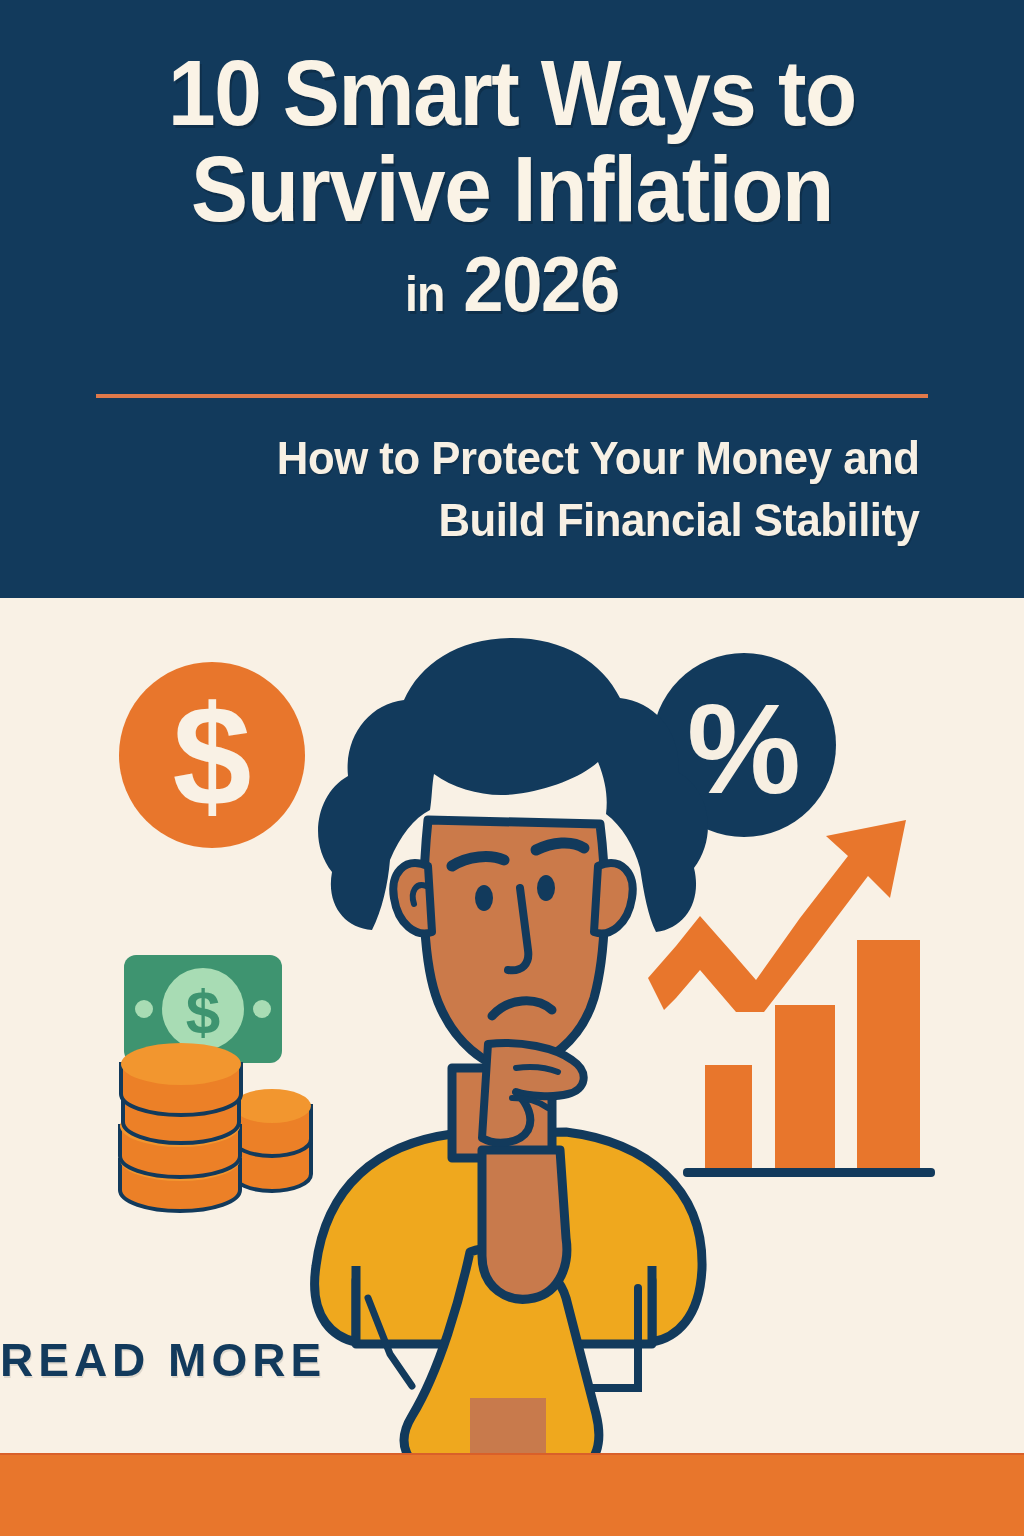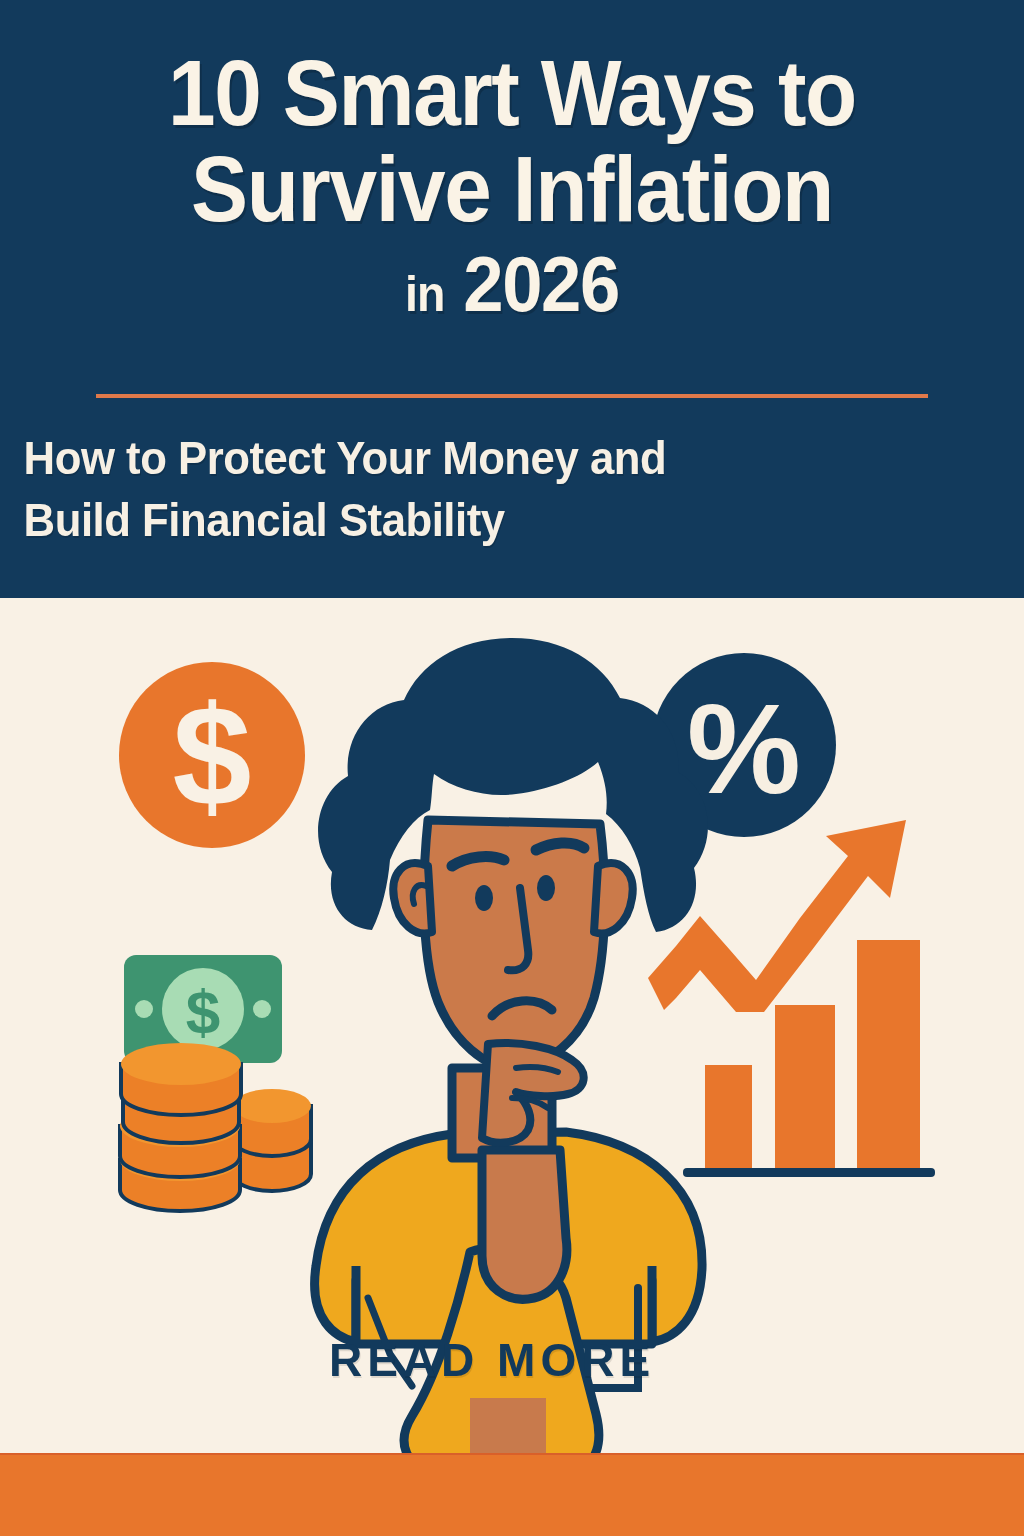--- a/index.html
+++ b/index.html
@@ -56,21 +56,21 @@
     top: 394px;
     width: 832px;
     height: 4px;
     background: #E0794A;
   }
   .subtitle-block {
     position: absolute;
     left: 0;
     top: 428px;
     width: 943px;
-    text-align: left;
+    text-align: right;
   }
   .subtitle-line {
     color: #F7F0E4;
     font-size: 46px;
     font-weight: 600;
     line-height: 1.34;
     letter-spacing: -0.5px;
     white-space: nowrap;
     transform: scaleX(0.95);
     text-shadow: 1px 2px 0 rgba(0,0,0,0.15);
@@ -85,21 +85,21 @@
     background: #F9F1E5;
   }
   .art-svg { position: absolute; left: 0; top: 0; }
 
   
   .cta {
     position: absolute;
     left: 0;
     top: 1333px;
     width: 984px;
-    text-align: center;
+    text-align: left;
     color: #123A5C;
     font-size: 46px;
     font-weight: 700;
     letter-spacing: 5px;
     text-shadow: 1px 2px 0 rgba(0,0,0,0.10);
   }
 
   
   .footer-band {
     position: absolute;

